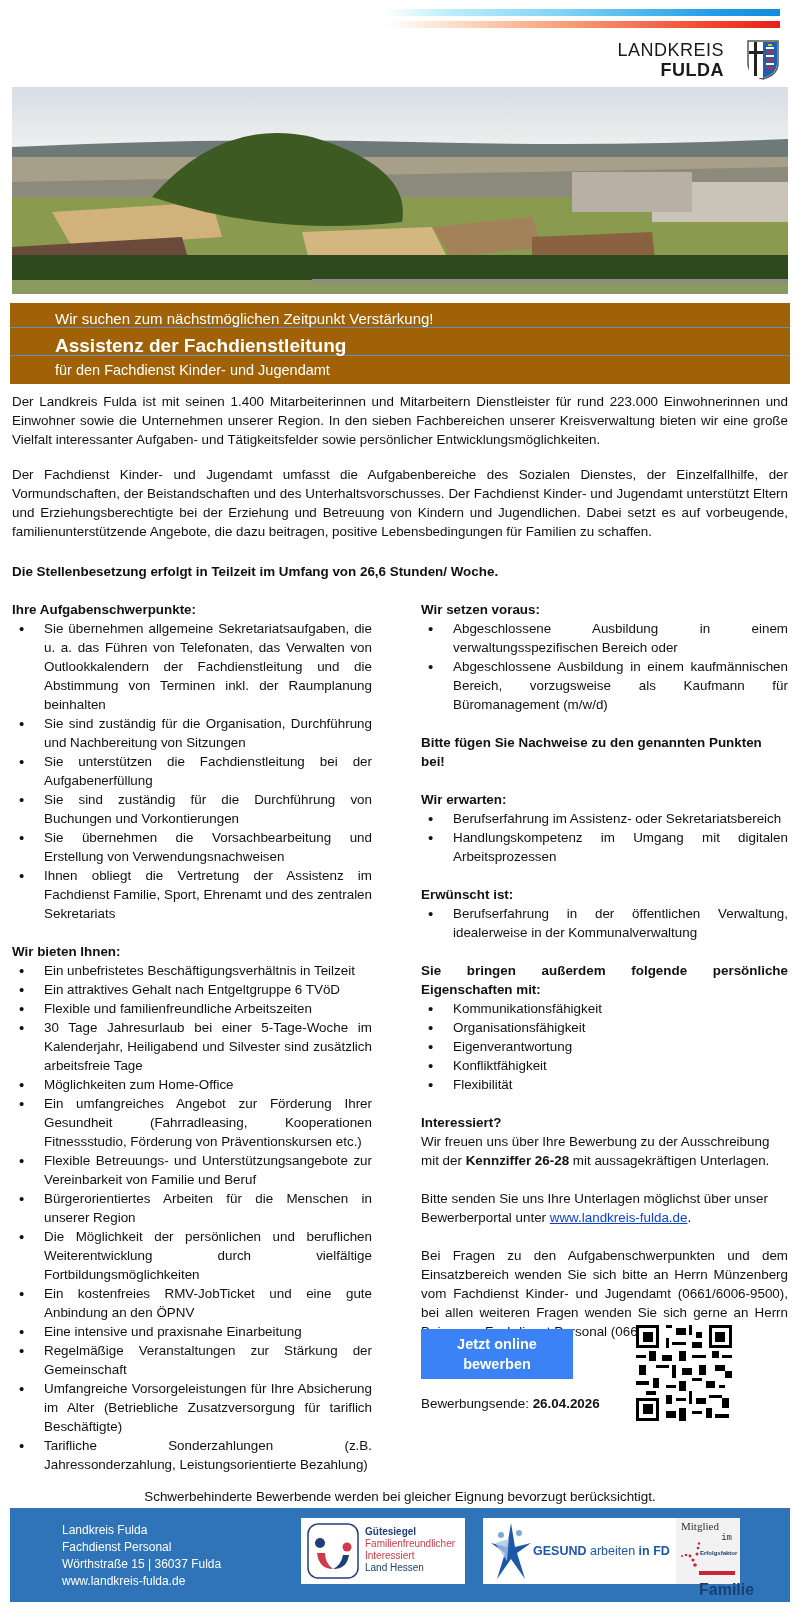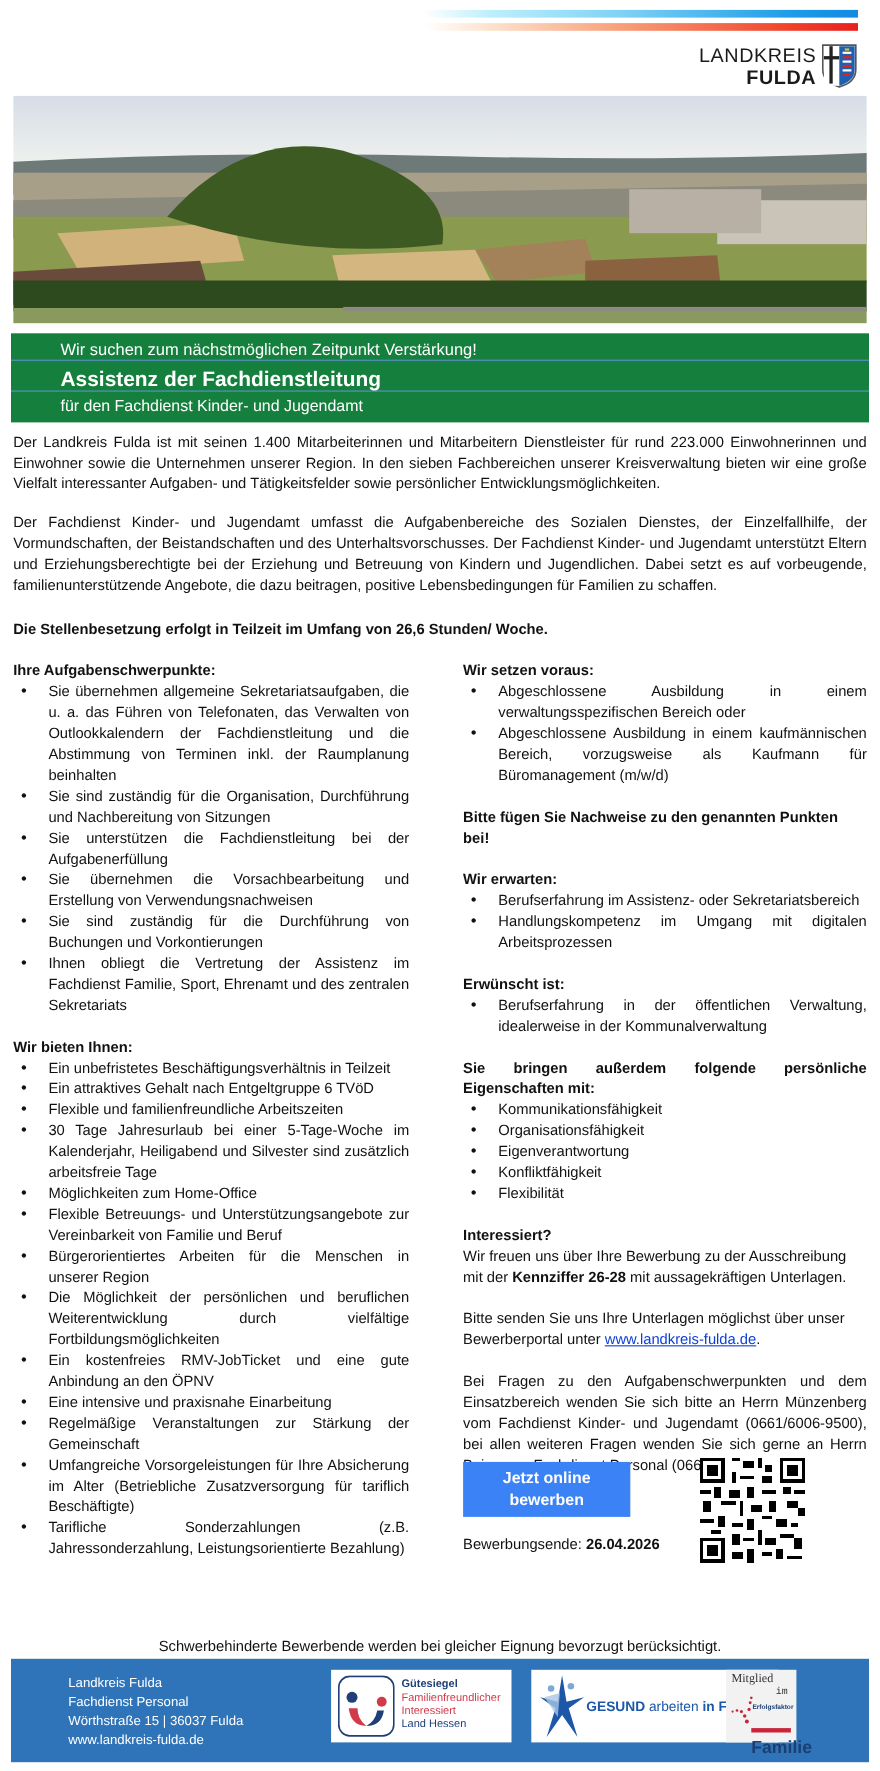--- a/index.html
+++ b/index.html
@@ -4,30 +4,30 @@
 <style>
   * { box-sizing: border-box; margin: 0; padding: 0; }
   html, body { width: 800px; height: 1610px; background: #ffffff; overflow: hidden; }
   body { font-family: "Liberation Sans", "DejaVu Sans", sans-serif; color: #111; position: relative; }
 
   
   .stripe { position: absolute; left: 385px; width: 395px; height: 7px; }
   .stripe.blue { top: 9px; background: linear-gradient(to right, rgba(255,255,255,0) 0%, #bfeffc 15%, #7fd3f5 45%, #1c9be8 85%, #138be0 100%); }
   .stripe.red { top: 21px; background: linear-gradient(to right, rgba(255,255,255,0) 0%, #fde3cf 15%, #f8a07a 45%, #f0402a 85%, #e8201c 100%); }
 
-  .logo { position: absolute; right: 20px; top: 36px; height: 48px; display: flex; align-items: center; gap: 4px; }
+  .logo { position: absolute; right: 20px; top: 36px; height: 48px; display: flex; align-items: center; gap: 22px; }
   .logo-text { text-align: right; line-height: 20px; color: #1a1a1a; }
   .logo-line1 { font-size: 18px; letter-spacing: 0.5px; }
   .logo-line2 { font-size: 18px; font-weight: bold; letter-spacing: 0.5px; }
   .crest { width: 34px; height: 42px; }
 
   .photo { position: absolute; left: 12px; top: 87px; width: 776px; height: 207px; overflow: hidden; }
 
   
-  .title-band { position: absolute; left: 10px; top: 303px; width: 780px; height: 81px; background: #15803d; color: #fff; }
+  .title-band { position: absolute; left: 10px; top: 303px; width: 780px; height: 81px; background: #a16207; color: #fff; }
   .title-band .row { position: absolute; left: 45px; right: 0; padding-left: 0; }
   .title-band .sep { position: absolute; left: 0; right: 0; height: 1px; background: #5a92cc; }
   .tb-line1 { top: 7px; font-size: 15px; }
   .tb-line2 { top: 32px; font-size: 19px; font-weight: bold; }
   .tb-line3 { top: 59px; font-size: 14.5px; }
 
   .para { position: absolute; left: 12px; width: 776px; font-size: 13.4px; line-height: 19px; text-align: justify; text-align-last: left; }
   .p1 { top: 392px; }
   .p2 { top: 465px; }
   .p3 { top: 562px; font-weight: bold; }
@@ -48,21 +48,21 @@
   .deadline { position: absolute; left: 421px; top: 1396px; font-size: 13.4px; }
   .qr { position: absolute; left: 636px; top: 1325px; width: 96px; height: 96px; }
 
   .disclaimer { position: absolute; left: 0; width: 800px; top: 1489px; text-align: center; font-size: 13.4px; }
 
   .footer { position: absolute; left: 10px; top: 1508px; width: 780px; height: 94px; background: #2f74b8; }
   .footer-addr { position: absolute; left: 52px; top: 14px; color: #fff; font-size: 12px; line-height: 17px; }
   .badge { position: absolute; background: #fff; top: 10px; height: 66px; }
   .badge1 { left: 291px; width: 164px; }
   .badge2 { left: 473px; width: 225px; }
-  .badge3 { left: 650px; width: 64px; background: #f2f2f2; }
+  .badge3 { left: 666px; width: 64px; background: #f2f2f2; }
   .b1-text { position: absolute; left: 64px; top: 8px; font-size: 10px; line-height: 12px; }
   .b1-title { color: #1f3f78; font-weight: bold; }
   .b1-red { color: #d13a4a; }
   .b1-blue { color: #1f3f78; }
   .b2-text { position: absolute; left: 50px; top: 26px; font-size: 12.5px; color: #1d57a8; }
   .b2-text b { font-weight: bold; }
   .b3-top { position: absolute; left: 5px; top: 2px; font-family: "Liberation Serif", serif; font-size: 11px; color: #333; line-height: 12px; }
   .b3-im { position: absolute; right: 8px; top: 15px; font-family: Liberation Mono, monospace; font-size: 9px; color: #333; }
   .b3-e { position: absolute; left: 24px; top: 32px; font-size: 6px; color: #1a3f73; font-weight: bold; }
   .b3-f { position: absolute; left: 23px; top: 39px; font-size: 16px; color: #1a3f73; font-weight: bold; margin-top: 24px; }
@@ -131,32 +131,33 @@
 <p class="para p1">Der Landkreis Fulda ist mit seinen 1.400 Mitarbeiterinnen und Mitarbeitern Dienstleister für rund 223.000 Einwohnerinnen und Einwohner sowie die Unternehmen unserer Region. In den sieben Fachbereichen unserer Kreisverwaltung bieten wir eine große Vielfalt interessanter Aufgaben- und Tätigkeitsfelder sowie persönlicher Entwicklungsmöglichkeiten.</p>
 <p class="para p2">Der Fachdienst Kinder- und Jugendamt umfasst die Aufgabenbereiche des Sozialen Dienstes, der Einzelfallhilfe, der Vormundschaften, der Beistandschaften und des Unterhaltsvorschusses. Der Fachdienst Kinder- und Jugendamt unterstützt Eltern und Erziehungsberechtigte bei der Erziehung und Betreuung von Kindern und Jugendlichen. Dabei setzt es auf vorbeugende, familienunterstützende Angebote, die dazu beitragen, positive Lebensbedingungen für Familien zu schaffen.</p>
 <p class="para p3">Die Stellenbesetzung erfolgt in Teilzeit im Umfang von 26,6 Stunden/ Woche.</p>
 
 <div class="col col-left">
   <div class="h">Ihre Aufgabenschwerpunkte:</div>
   <ul class="b">
     <li>Sie übernehmen allgemeine Sekretariatsaufgaben, die u. a. das Führen von Telefonaten, das Verwalten von Outlookkalendern der Fachdienstleitung und die Abstimmung von Terminen inkl. der Raumplanung beinhalten</li>
     <li>Sie sind zuständig für die Organisation, Durchführung und Nachbereitung von Sitzungen</li>
     <li>Sie unterstützen die Fachdienstleitung bei der Aufgabenerfüllung</li>
+    <li>Sie sind zuständig für die Durchführung von Buchungen und Vorkontierungen</li>
     <li>Sie übernehmen die Vorsachbearbeitung und Erstellung von Verwendungsnachweisen</li>
-    <li>Sie sind zuständig für die Durchführung von Buchungen und Vorkontierungen</li>
     <li>Ihnen obliegt die Vertretung der Assistenz im Fachdienst Familie, Sport, Ehrenamt und des zentralen Sekretariats</li>
   </ul>
   <div class="gap"></div>
   <div class="h">Wir bieten Ihnen:</div>
   <ul class="b">
     <li>Ein unbefristetes Beschäftigungsverhältnis in Teilzeit</li>
     <li>Ein attraktives Gehalt nach Entgeltgruppe 6 TVöD</li>
     <li>Flexible und familienfreundliche Arbeitszeiten</li>
     <li>30 Tage Jahresurlaub bei einer 5-Tage-Woche im Kalenderjahr, Heiligabend und Silvester sind zusätzlich arbeitsfreie Tage</li>
     <li>Möglichkeiten zum Home-Office</li>
+    <li>Ein umfangreiches Angebot zur Förderung Ihrer Gesundheit (Fahrradleasing, Kooperationen Fitnessstudio, Förderung von Präventionskursen etc.)</li>
     <li>Flexible Betreuungs- und Unterstützungsangebote zur Vereinbarkeit von Familie und Beruf</li>
     <li>Bürgerorientiertes Arbeiten für die Menschen in unserer Region</li>
     <li>Die Möglichkeit der persönlichen und beruflichen Weiterentwicklung durch vielfältige Fortbildungsmöglichkeiten</li>
     <li>Ein kostenfreies RMV-JobTicket und eine gute Anbindung an den ÖPNV</li>
     <li>Eine intensive und praxisnahe Einarbeitung</li>
     <li>Regelmäßige Veranstaltungen zur Stärkung der Gemeinschaft</li>
     <li>Umfangreiche Vorsorgeleistungen für Ihre Absicherung im Alter (Betriebliche Zusatzversorgung für tariflich Beschäftigte)</li>
     <li>Tarifliche Sonderzahlungen (z.B. Jahressonderzahlung, Leistungsorientierte Bezahlung)</li>
   </ul>
 </div>

